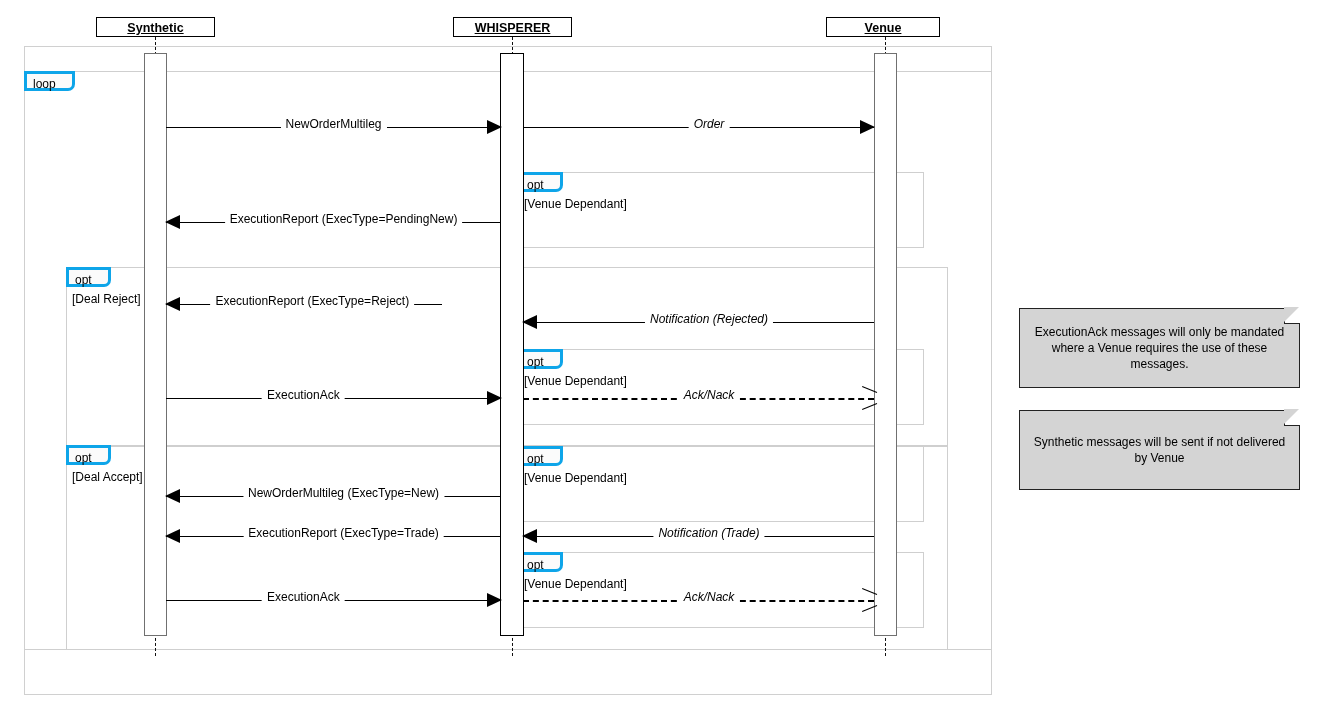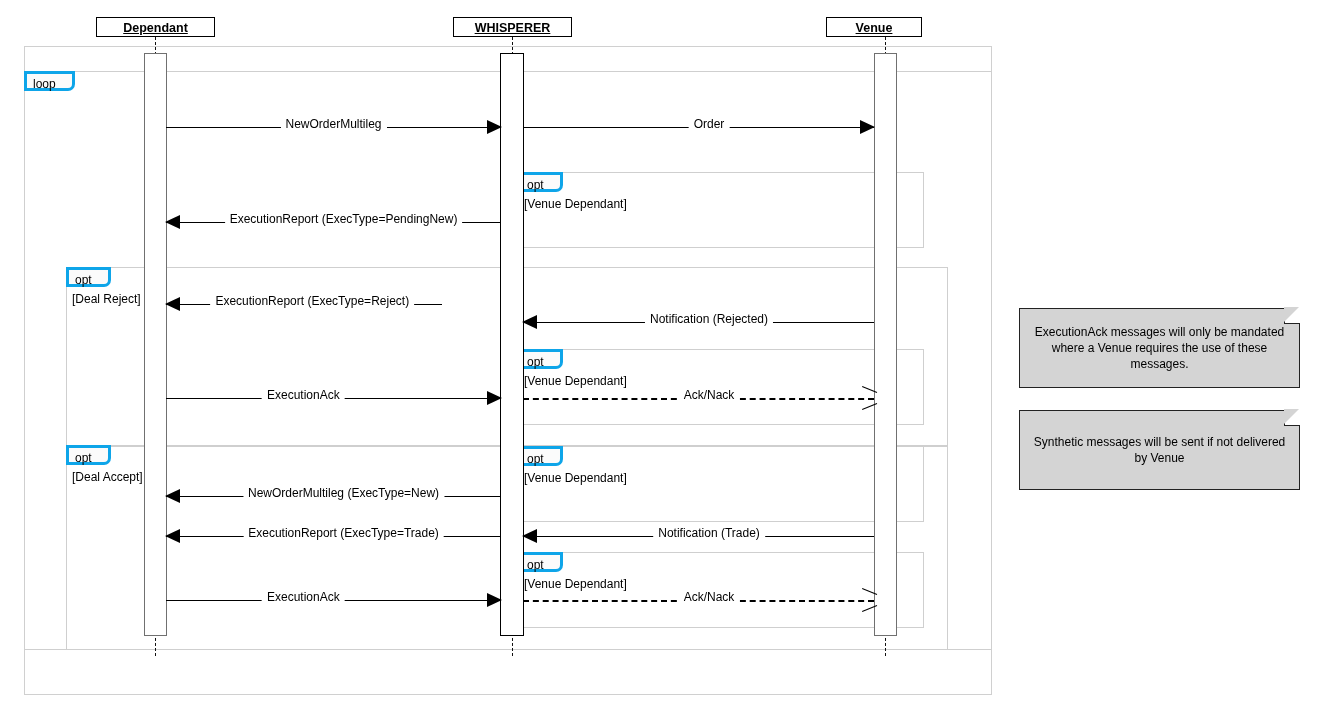--- a/index.html
+++ b/index.html
@@ -55,21 +55,21 @@
   }
   .msg.dashed .line{
     border-top:2px dashed #000;
   }
   .msg .label{
     position:absolute;top:-3px;
     background:#fff;padding:0 5px;
     font-size:12px;line-height:17px;white-space:nowrap;color:#000;
     transform:translateX(-50%);
   }
-  .msg .label.it{}
+  .msg .label.it{font-style:italic;}
 
   
   .head{position:absolute;width:0;height:0;top:1px;}
   .head.right-filled{
     right:-1px;
     border-top:7px solid transparent;border-bottom:7px solid transparent;
     border-left:15px solid #000;
   }
   .head.left-filled{
     left:-1px;
@@ -151,26 +151,26 @@
 
   <div class="lifeline" style="left:155px;top:37px;height:619px;"></div>
   <div class="lifeline" style="left:512px;top:37px;height:619px;"></div>
   <div class="lifeline" style="left:885px;top:37px;height:619px;"></div>
 
   <div class="activation gray" style="left:144px;top:53px;width:23px;height:583px;"></div>
   <div class="activation black" style="left:500px;top:53px;width:24px;height:583px;"></div>
   <div class="activation gray" style="left:874px;top:53px;width:23px;height:583px;"></div>
 
   <div class="lifeline-head" style="left:96px;top:17px;width:119px;">
-    <span>Dependant</span>
+    <span>Synthetic</span>
   </div>
   <div class="lifeline-head" style="left:453px;top:17px;width:119px;">
     <span>WHISPERER</span>
   </div>
-  <div class="lifeline-head" style="left:826px;top:17px;width:96px;">
+  <div class="lifeline-head" style="left:826px;top:17px;width:114px;">
     <span>Venue</span>
   </div>
 
   <div class="msg" style="left:166px;top:119px;width:335px;">
     <div class="line"></div>
     <div class="head right-filled"></div>
     <div class="label" style="left:50%;">NewOrderMultileg</div>
   </div>
 
   <div class="msg" style="left:523px;top:119px;width:351px;">

